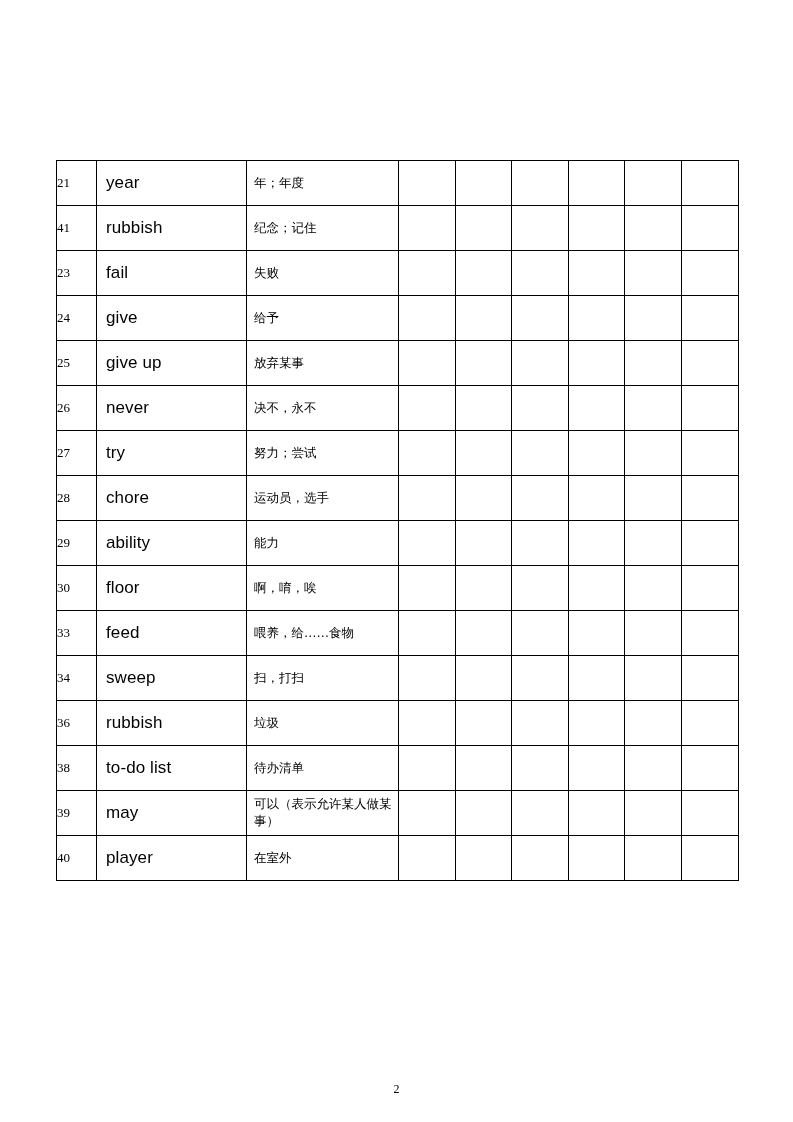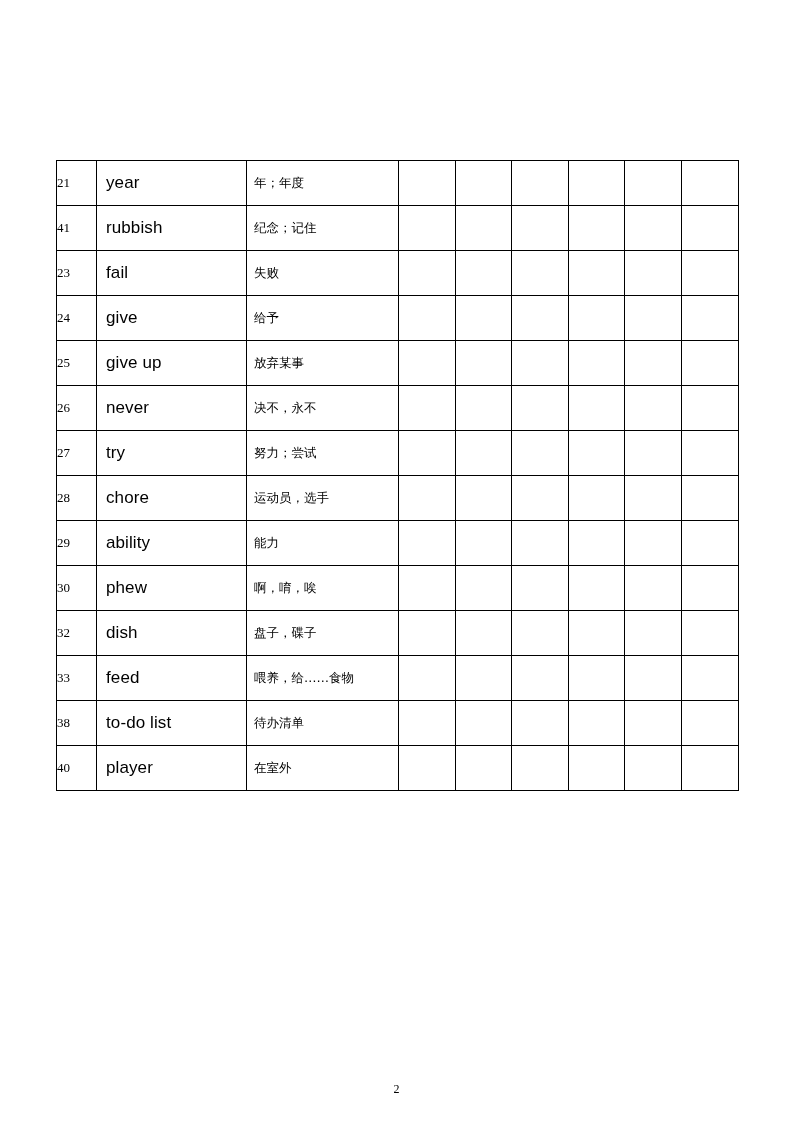--- a/index.html
+++ b/index.html
@@ -173,63 +173,85 @@
           <td class="col-meaning">能力</td>
           <td class="col-blank"></td>
           <td class="col-blank"></td>
           <td class="col-blank"></td>
           <td class="col-blank"></td>
           <td class="col-blank"></td>
           <td class="col-blank"></td>
         </tr>
         <tr>
           <td class="col-num">30</td>
-          <td class="col-word">phew</td>
+          <td class="col-word">floor</td>
           <td class="col-meaning">啊，唷，唉</td>
-          <td class="col-blank"></td>
-          <td class="col-blank"></td>
-          <td class="col-blank"></td>
-          <td class="col-blank"></td>
-          <td class="col-blank"></td>
-          <td class="col-blank"></td>
-        </tr>
-        <tr>
-          <td class="col-num">32</td>
-          <td class="col-word">dish</td>
-          <td class="col-meaning">盘子，碟子</td>
           <td class="col-blank"></td>
           <td class="col-blank"></td>
           <td class="col-blank"></td>
           <td class="col-blank"></td>
           <td class="col-blank"></td>
           <td class="col-blank"></td>
         </tr>
         <tr>
           <td class="col-num">33</td>
           <td class="col-word">feed</td>
           <td class="col-meaning">喂养，给……食物</td>
           <td class="col-blank"></td>
           <td class="col-blank"></td>
           <td class="col-blank"></td>
           <td class="col-blank"></td>
           <td class="col-blank"></td>
           <td class="col-blank"></td>
         </tr>
         <tr>
+          <td class="col-num">34</td>
+          <td class="col-word">sweep</td>
+          <td class="col-meaning">扫，打扫</td>
+          <td class="col-blank"></td>
+          <td class="col-blank"></td>
+          <td class="col-blank"></td>
+          <td class="col-blank"></td>
+          <td class="col-blank"></td>
+          <td class="col-blank"></td>
+        </tr>
+        <tr>
+          <td class="col-num">36</td>
+          <td class="col-word">rubbish</td>
+          <td class="col-meaning">垃圾</td>
+          <td class="col-blank"></td>
+          <td class="col-blank"></td>
+          <td class="col-blank"></td>
+          <td class="col-blank"></td>
+          <td class="col-blank"></td>
+          <td class="col-blank"></td>
+        </tr>
+        <tr>
           <td class="col-num">38</td>
           <td class="col-word">to-do list</td>
           <td class="col-meaning">待办清单</td>
           <td class="col-blank"></td>
           <td class="col-blank"></td>
           <td class="col-blank"></td>
           <td class="col-blank"></td>
           <td class="col-blank"></td>
           <td class="col-blank"></td>
         </tr>
         <tr>
+          <td class="col-num">39</td>
+          <td class="col-word">may</td>
+          <td class="col-meaning">可以（表示允许某人做某事）</td>
+          <td class="col-blank"></td>
+          <td class="col-blank"></td>
+          <td class="col-blank"></td>
+          <td class="col-blank"></td>
+          <td class="col-blank"></td>
+          <td class="col-blank"></td>
+        </tr>
+        <tr>
           <td class="col-num">40</td>
           <td class="col-word">player</td>
           <td class="col-meaning">在室外</td>
           <td class="col-blank"></td>
           <td class="col-blank"></td>
           <td class="col-blank"></td>
           <td class="col-blank"></td>
           <td class="col-blank"></td>
           <td class="col-blank"></td>
         </tr>

